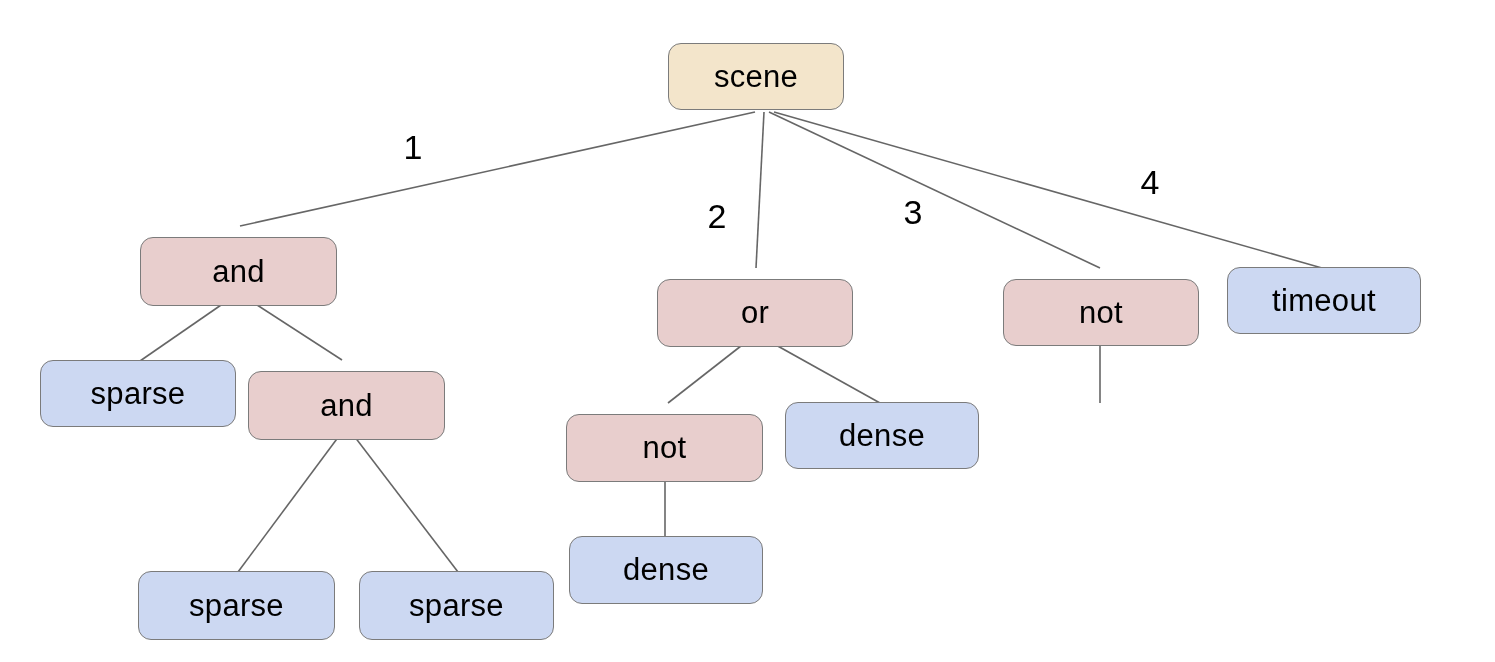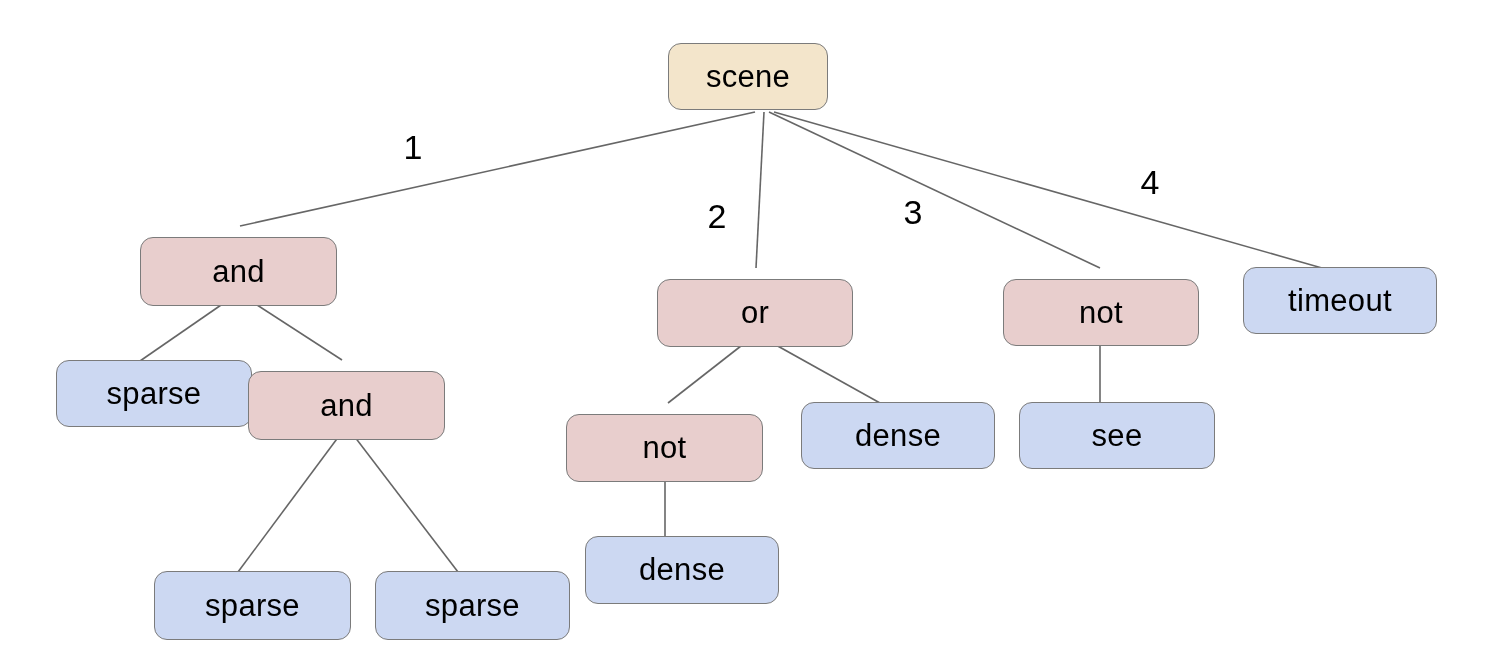--- a/index.html
+++ b/index.html
@@ -33,21 +33,21 @@
     border-radius: 13px;
     display: flex;
     align-items: center;
     justify-content: center;
     font-size: 31px;
     color: var(--text, #000000);
     letter-spacing: 0.3px;
   }
   .node.root { background: var(--root-fill, #f3e5cb); }
   .node.op   { background: var(--operator-fill, #e8cecd); margin-top: 12px; }
-  .node.leaf { background: var(--leaf-fill, #ccd8f2); margin-left: 16px; }
+  .node.leaf { background: var(--leaf-fill, #ccd8f2); }
   .edge-label {
     position: absolute;
     width: 44px;
     height: 44px;
     display: flex;
     align-items: center;
     justify-content: center;
     font-size: 34px;
     color: var(--text, #000000);
   }
@@ -70,27 +70,26 @@
     <line x1="758" y1="335" x2="880" y2="403"></line>
     <line x1="665" y1="471" x2="665" y2="537"></line>
     <line x1="1100" y1="334" x2="1100" y2="403"></line>
   </svg>
 
   <div class="edge-label" style="left:391px; top:125px">1</div>
   <div class="edge-label" style="left:695px; top:194px">2</div>
   <div class="edge-label" style="left:891px; top:190px">3</div>
   <div class="edge-label" style="left:1128px; top:160px">4</div>
 
-  <div class="node root" style="left:668px;  top:43px;  width:160px; height:67px">scene</div>
+  <div class="node root" style="left:668px;  top:43px;  width:176px; height:67px">scene</div>
   <div class="node op" style="left:140px;  top:225px; width:197px; height:69px">and</div>
   <div class="node op" style="left:657px;  top:267px; width:196px; height:68px">or</div>
   <div class="node op" style="left:1003px; top:267px; width:196px; height:67px">not</div>
   <div class="node leaf" style="left:1227px; top:267px; width:194px; height:67px">timeout</div>
   <div class="node leaf" style="left:40px;   top:360px; width:196px; height:67px">sparse</div>
   <div class="node op" style="left:248px;  top:359px; width:197px; height:69px">and</div>
   <div class="node op" style="left:566px;  top:402px; width:197px; height:68px">not</div>
   <div class="node leaf" style="left:785px;  top:402px; width:194px; height:67px">dense</div>
-  <div class="node leaf" style="left:1003px; top:402px; width:196px; height:67px">see</div>
   <div class="node leaf" style="left:569px;  top:536px; width:194px; height:68px">dense</div>
   <div class="node leaf" style="left:138px;  top:571px; width:197px; height:69px">sparse</div>
   <div class="node leaf" style="left:359px;  top:571px; width:195px; height:69px">sparse</div>
 
 </div>
 
 </body></html>

